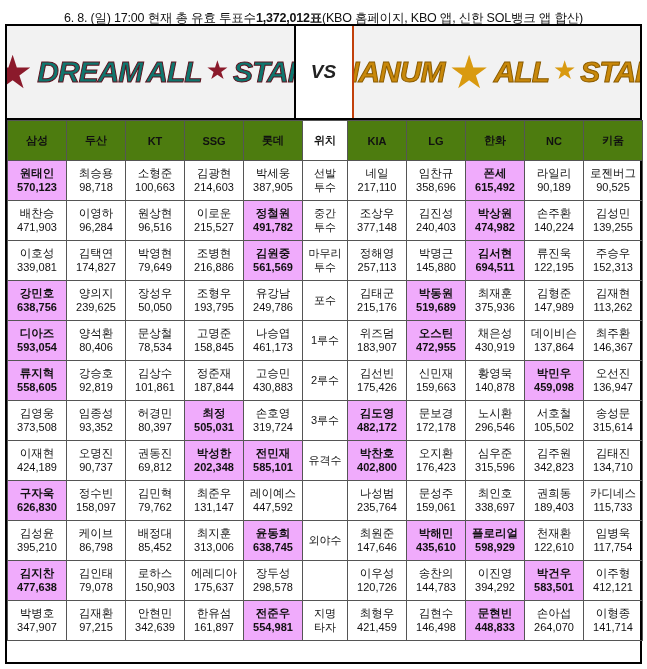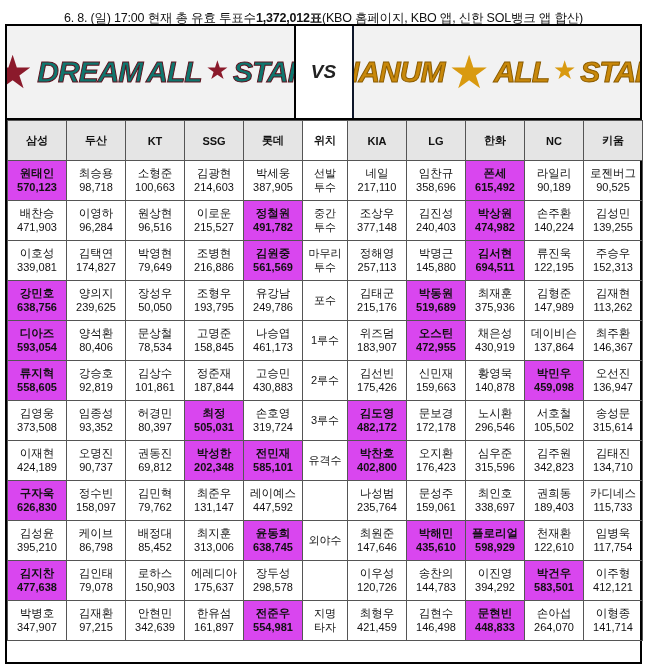--- a/index.html
+++ b/index.html
@@ -62,21 +62,21 @@
   }
   .banner-vs {
     width: 56px;
     display: flex;
     align-items: center;
     justify-content: center;
     font-size: 19px;
     font-weight: bold;
     font-style: italic;
     color: #222;
-    border-right: 2px solid #0f172a;
+    border-right: 2px solid #c2410c;
     background: #fff;
   }
   .banner-nanum {
     background: #f2f2f2;
   }
   .logo-wrap {
     display: flex;
     align-items: center;
     justify-content: center;
     gap: 4px;
@@ -135,34 +135,34 @@
   .col-pos {
     background: #ffffff;
     font-weight: bold;
     font-size: 11px;
     width: 45px;
   }
   thead td {
     height: 26px;
     font-weight: bold;
     font-size: 12px;
-    background: #e5e5e5;
+    background: #4d7c0f;
   }
   .cell {
     display: flex;
     flex-direction: column;
     align-items: center;
     justify-content: center;
     height: 100%;
     line-height: 1.25;
   }
   .cell .nm { font-size: 11.5px; }
   .cell .vt { font-size: 11px; }
   td.hl {
-    background: #d946ef;
+    background: #f0abfc;
   }
   td.hl .nm { font-weight: bold; }
   td.hl .vt { font-weight: bold; }
   .pos-label {
     line-height: 1.2;
     font-size: 11px;
     font-weight: normal;
   }
 </style>
 </head>

